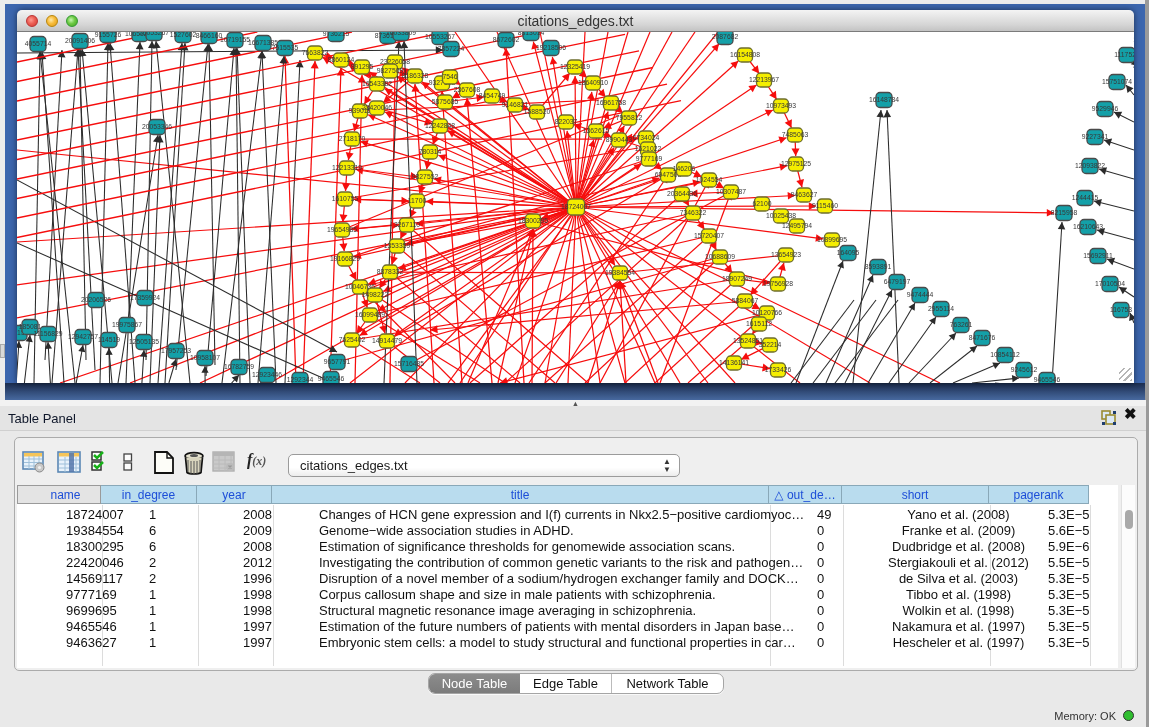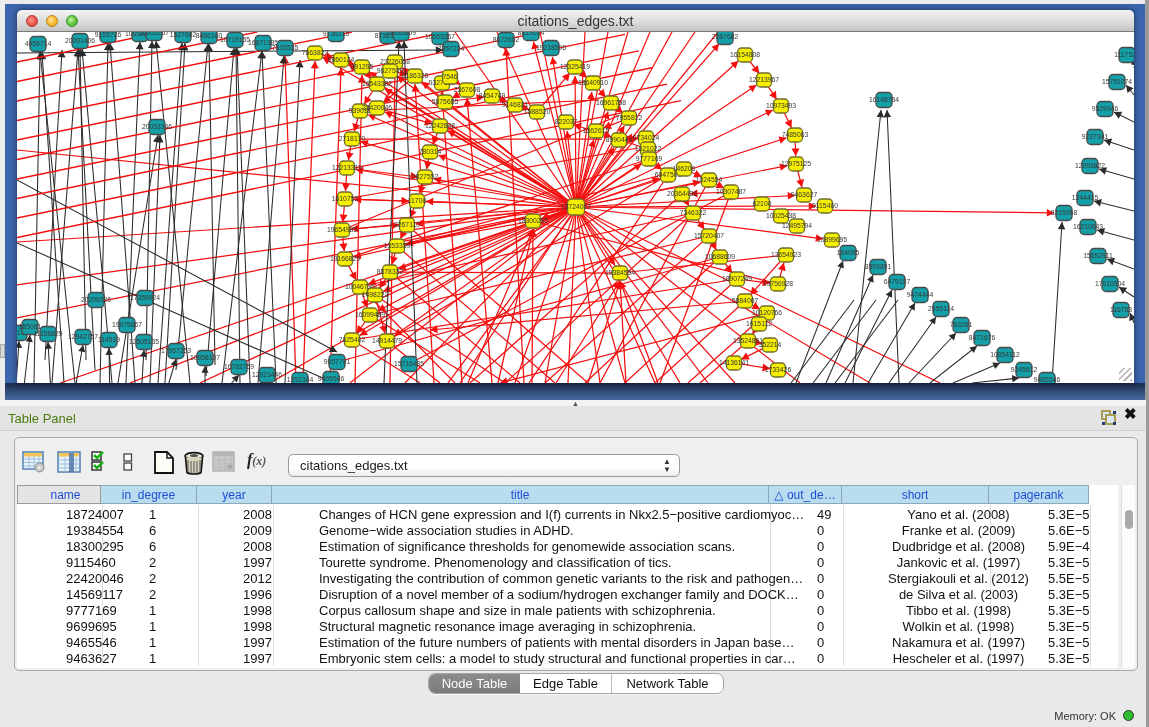--- a/index.html
+++ b/index.html
@@ -20,21 +20,21 @@
 #title{position:absolute;top:3px;width:100%;text-align:center;font-size:14px;color:#343434;}
 #graph{position:absolute;left:0;top:22px;width:1117px;height:351px;background:#fff;overflow:hidden;}
 
 #grip{position:absolute;right:2px;bottom:2px;width:13px;height:13px;
  background:repeating-linear-gradient(135deg,transparent 0 3px,#b5b5b5 3px 4.5px);}
 
 #divider{position:absolute;left:0;top:400px;width:1146px;height:6px;background:#f2f2f2;}
 #divarrow{position:absolute;left:571px;top:399px;font-size:9px;color:#555;}
 #tp-head{position:absolute;left:0;top:406px;width:1146px;height:25px;background:#e4e4e4;
   border-bottom:1px solid #d0d0d0;}
-#tp-title{position:absolute;left:8px;top:5px;font-size:13px;color:#4d7c0f;}
+#tp-title{position:absolute;left:8px;top:5px;font-size:13px;color:#0f172a;}
 #tp-x{position:absolute;left:1124px;top:405px;font-size:15px;font-weight:bold;color:#111;}
 #tp-body{position:absolute;left:0;top:431px;width:1146px;height:296px;background:#e9e9e9;}
 #lnotch{position:absolute;left:0;top:344px;width:5px;height:14px;background:#d8d8d8;border:1px solid #aaa;}
 
 #container{position:absolute;left:14px;top:6px;width:1124px;height:234px;
   border:1px solid #ababab;border-radius:5px;background:#efefef;}
 
 .ticon{position:absolute;top:13px;}
 #combo{position:absolute;left:273px;top:16px;width:392px;height:23px;border:1px solid #9b9b9b;
   border-radius:5px;background:linear-gradient(#fff,#fff 60%,#ececec);
@@ -922,22 +922,21 @@
         <i class="vgrid" style="left:85px"></i>
           <i class="vgrid" style="left:181px"></i>
           <i class="vgrid" style="left:256px"></i>
           <i class="vgrid" style="left:753px"></i>
           <i class="vgrid" style="left:826px"></i>
           <i class="vgrid" style="left:973px"></i>
           <i class="vgrid" style="left:1073px"></i>
         <div id="tbody">
 <div class="trow"><span class="c c1">18724007</span><span class="c c2">1</span><span class="c c3">2008</span><span class="c c4">Changes of HCN gene expression and I(f) currents in Nkx2.5−positive cardiomyoc…</span><span class="c c5">49</span><span class="c c6">Yano et al. (2008)</span><span class="c c7">5.3E−5</span></div>
 <div class="trow"><span class="c c1">19384554</span><span class="c c2">6</span><span class="c c3">2009</span><span class="c c4">Genome−wide association studies in ADHD.</span><span class="c c5">0</span><span class="c c6">Franke et al. (2009)</span><span class="c c7">5.6E−5</span></div>
-<div class="trow"><span class="c c1">18300295</span><span class="c c2">6</span><span class="c c3">2008</span><span class="c c4">Estimation of significance thresholds for genomewide association scans.</span><span class="c c5">0</span><span class="c c6">Dudbridge et al. (2008)</span><span class="c c7">5.9E−4</span></div>
-<div class="trow"><span class="c c1">9115460</span><span class="c c2">2</span><span class="c c3">1997</span><span class="c c4">Tourette syndrome. Phenomenology and classification of tics.</span><span class="c c5">0</span><span class="c c6">Jankovic et al. (1997)</span><span class="c c7">5.3E−5</span></div>
+<div class="trow"><span class="c c1">18300295</span><span class="c c2">6</span><span class="c c3">2008</span><span class="c c4">Estimation of significance thresholds for genomewide association scans.</span><span class="c c5">0</span><span class="c c6">Dudbridge et al. (2008)</span><span class="c c7">5.9E−6</span></div>
 <div class="trow"><span class="c c1">22420046</span><span class="c c2">2</span><span class="c c3">2012</span><span class="c c4">Investigating the contribution of common genetic variants to the risk and pathogen…</span><span class="c c5">0</span><span class="c c6">Stergiakouli et al. (2012)</span><span class="c c7">5.5E−5</span></div>
 <div class="trow"><span class="c c1">14569117</span><span class="c c2">2</span><span class="c c3">1996</span><span class="c c4">Disruption of a novel member of a sodium/hydrogen exchanger family and DOCK…</span><span class="c c5">0</span><span class="c c6">de Silva et al. (2003)</span><span class="c c7">5.3E−5</span></div>
 <div class="trow"><span class="c c1">9777169</span><span class="c c2">1</span><span class="c c3">1998</span><span class="c c4">Corpus callosum shape and size in male patients with schizophrenia.</span><span class="c c5">0</span><span class="c c6">Tibbo et al. (1998)</span><span class="c c7">5.3E−5</span></div>
 <div class="trow"><span class="c c1">9699695</span><span class="c c2">1</span><span class="c c3">1998</span><span class="c c4">Structural magnetic resonance image averaging in schizophrenia.</span><span class="c c5">0</span><span class="c c6">Wolkin et al. (1998)</span><span class="c c7">5.3E−5</span></div>
 <div class="trow"><span class="c c1">9465546</span><span class="c c2">1</span><span class="c c3">1997</span><span class="c c4">Estimation of the future numbers of patients with mental disorders in Japan base…</span><span class="c c5">0</span><span class="c c6">Nakamura et al. (1997)</span><span class="c c7">5.3E−5</span></div>
 <div class="trow"><span class="c c1">9463627</span><span class="c c2">1</span><span class="c c3">1997</span><span class="c c4">Embryonic stem cells: a model to study structural and functional properties in car…</span><span class="c c5">0</span><span class="c c6">Hescheler et al. (1997)</span><span class="c c7">5.3E−5</span></div>
         </div>
       </div>
       <div id="vscroll">
           <div id="vthumb"></div>

